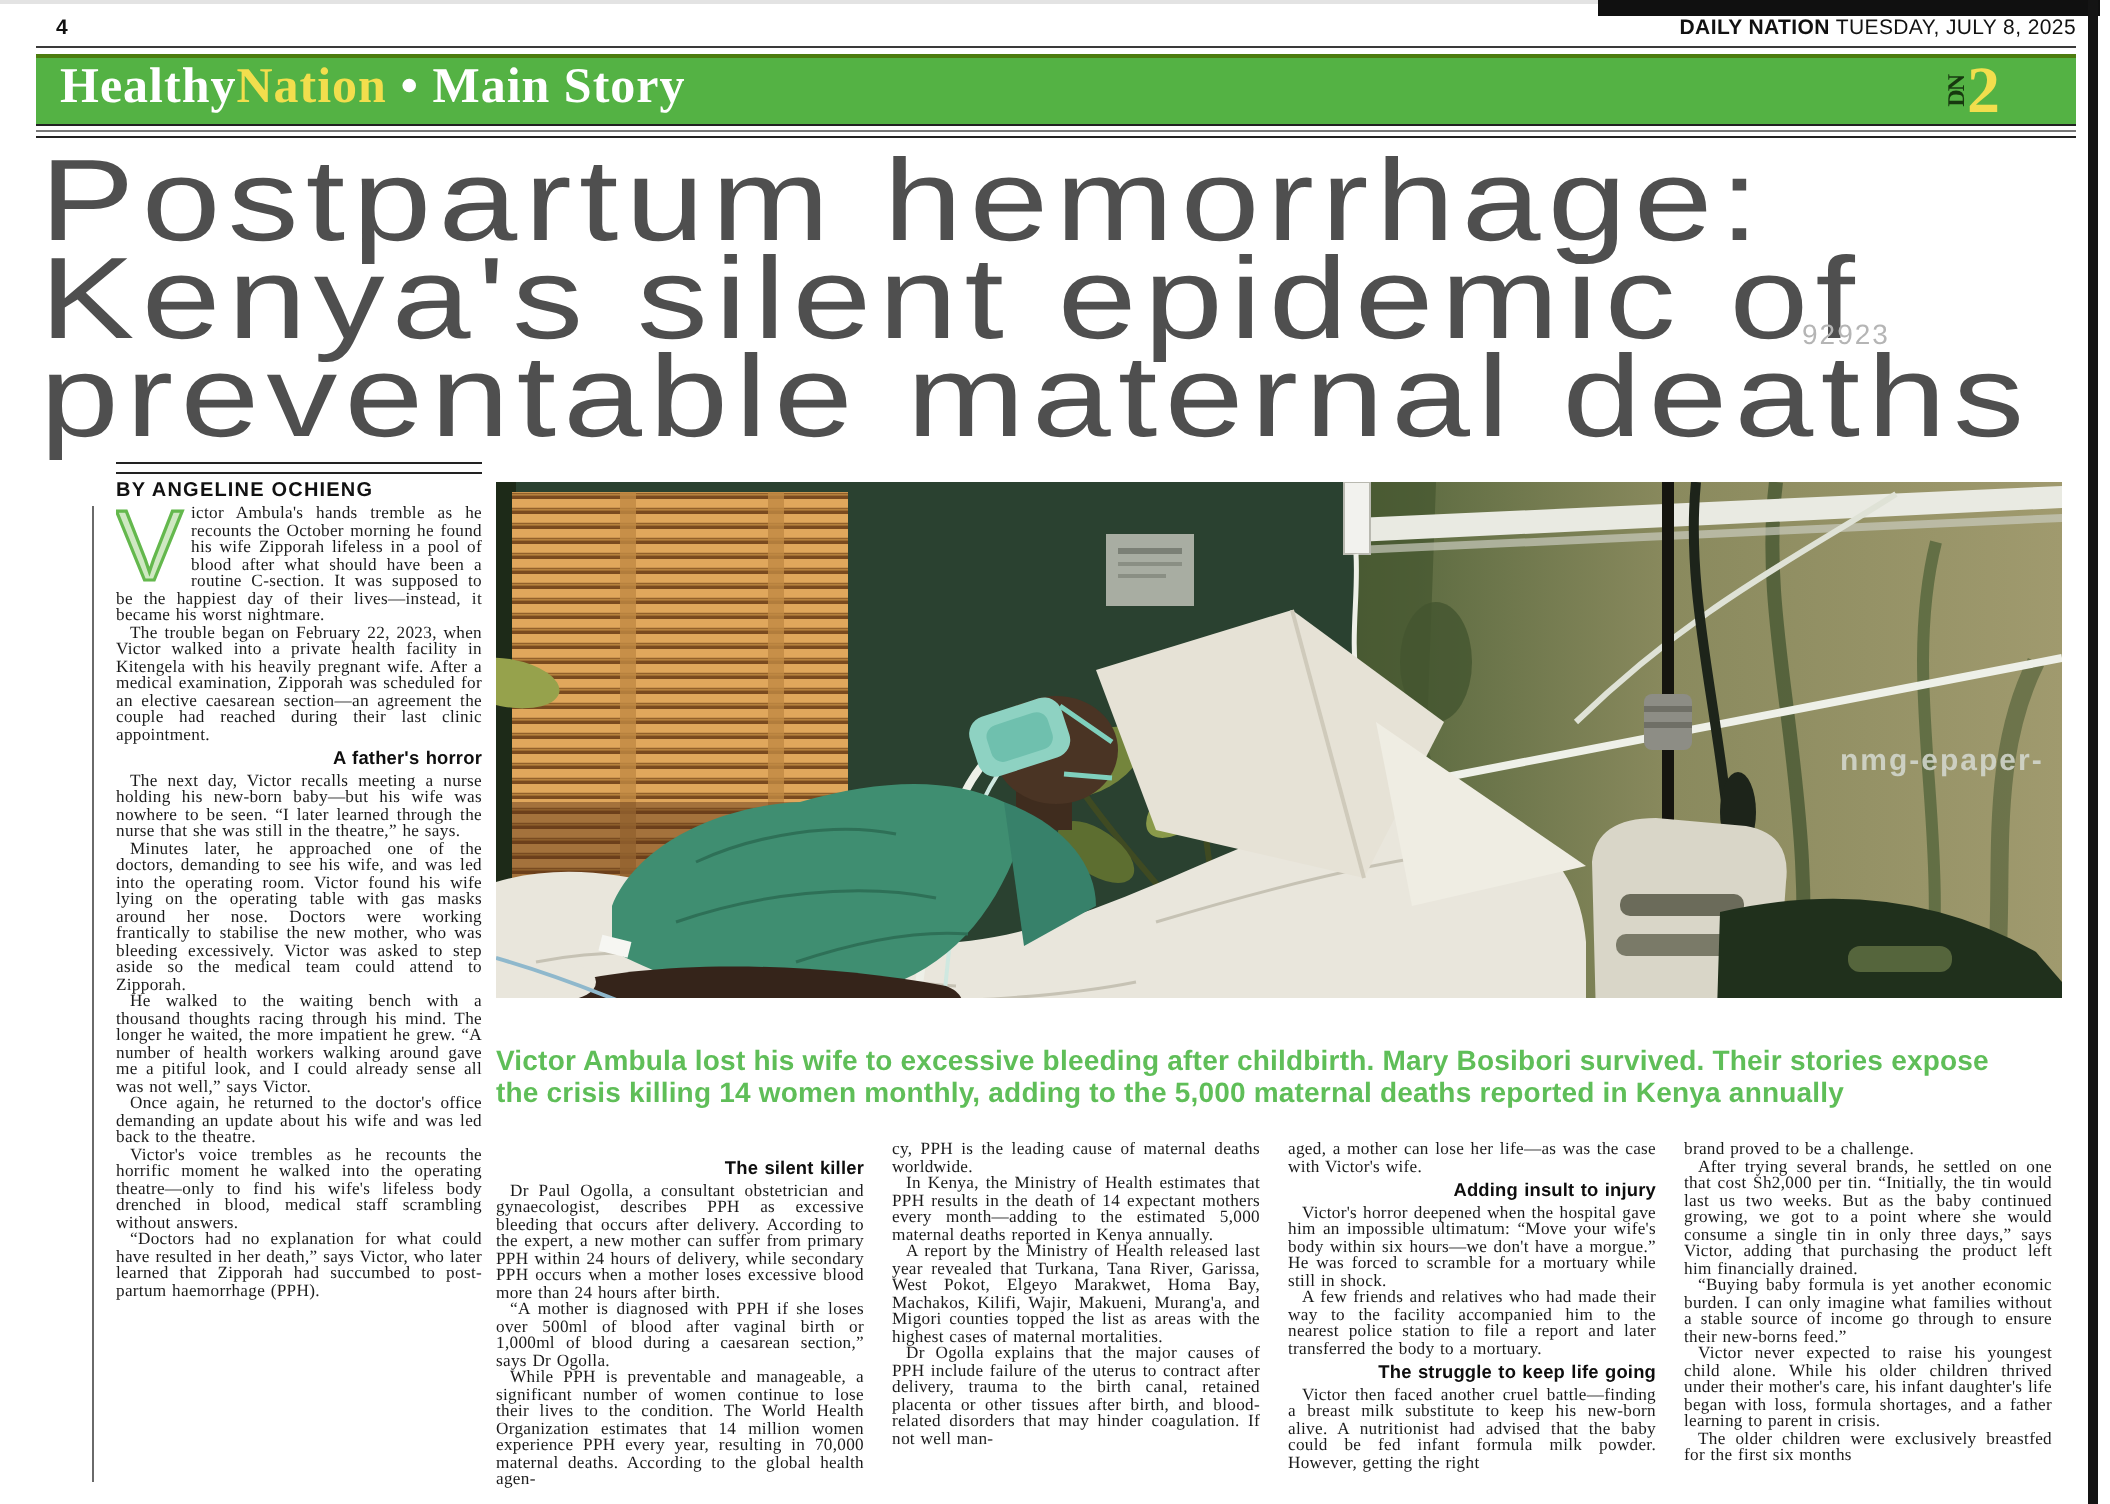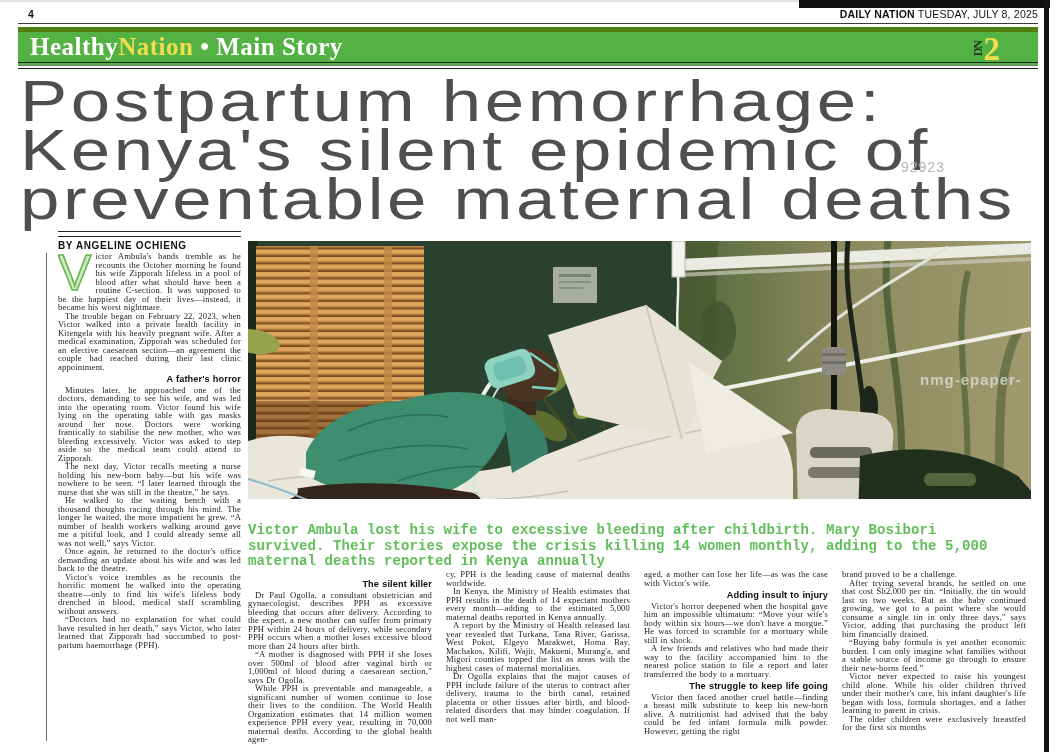--- a/index.html
+++ b/index.html
@@ -13,21 +13,21 @@
   
   .hdr{position:absolute;left:18px;top:7px;width:1020px;height:15px;
        font-family:"Liberation Sans",sans-serif;font-size:10.5px;color:#111;}
   .hdr .pageno{position:absolute;left:10px;top:1px;font-weight:bold;}
   .hdr .mast{position:absolute;right:0;top:1px;letter-spacing:.2px;padding-left:28px;}
   .hdr .mast b{font-weight:bold;}
   .hdr-rule{position:absolute;left:18px;top:23px;width:1020px;height:0;border-top:1px solid #3a3a3a;}
 
   
   .banner{position:absolute;left:18px;top:27px;width:1020px;height:34px;background:#54b244;
-          border-top:5px solid #4d7c0f;}
+          border-top:2px solid #4d7c0f;}
   .banner .brand{position:absolute;left:12px;top:1px;font-family:"Liberation Serif",serif;
           font-weight:bold;font-size:25px;letter-spacing:.5px;color:#fff;}
   .banner .yellow{color:#f2de4d;}
   .dn2{position:absolute;right:38px;top:0;height:34px;display:flex;align-items:center;}
   .dn2 .dn{writing-mode:vertical-rl;transform:rotate(180deg);font-family:"Liberation Serif",serif;
           font-weight:bold;font-size:12px;color:#17380f;letter-spacing:-1px;line-height:1;}
   .dn2 .two{font-family:"Liberation Serif",serif;font-weight:bold;font-size:33px;color:#f2de4d;line-height:1;}
   .banner-rules{position:absolute;left:18px;top:62px;width:1020px;}
   .banner-rules .r1{height:0;border-top:1.5px solid #222;margin-bottom:2px;}
   .banner-rules .r2{height:0;border-top:1px solid #777;margin-bottom:2px;}
@@ -61,21 +61,21 @@
   #col5{left:842px;top:570px;width:184px;height:182px;}
   .dropcap{float:left;font-family:"Liberation Sans",sans-serif;font-size:50px;line-height:40px;
            color:#cfe8c2;-webkit-text-stroke:1.6px #64b84d;margin:1px 4px 0 0;font-weight:300;}
 
   
   .photo{position:absolute;left:248px;top:241px;width:783px;height:258px;overflow:hidden;background:#f97316;}
   .photo svg{display:block;}
 
   
   .caption{position:absolute;left:248px;top:523px;width:766px;
-           font-family:Liberation Mono, monospace;font-weight:bold;
+           font-family:Liberation Sans, sans-serif;font-weight:bold;
            font-size:14px;line-height:15.5px;color:#5fbe58;letter-spacing:.1px;}
 </style>
 </head>
 <body>
 
 <div id="page">
 
   <div class="scan-topedge"></div>
   <div class="scan-topbar"></div>
   <div class="scan-rightline"></div>
@@ -114,22 +114,22 @@
 
   <div class="byline">
     <div class="rules"></div>
     <div class="name">BY ANGELINE OCHIENG</div>
   </div>
 
   <div id="col1" class="acol">
       <p class="has-drop"><span class="dropcap">V</span>ictor Ambula's hands tremble as he recounts the October morning he found his wife Zipporah lifeless in a pool of blood after what should have been a routine C-section. It was supposed to be the happiest day of their lives—instead, it became his worst nightmare.</p>
       <p class="">The trouble began on February 22, 2023, when Victor walked into a private health facility in Kitengela with his heavily pregnant wife. After a medical examination, Zipporah was scheduled for an elective caesarean section—an agreement the couple had reached during their last clinic appointment.</p>
       <h4 class="subhead">A father's horror</h4>
+      <p class="">The next day, Victor recalls meeting a nurse holding his new-born baby—but his wife was nowhere to be seen. “I later learned through the nurse that she was still in the theatre,” he says.</p>
       <p class="">Minutes later, he approached one of the doctors, demanding to see his wife, and was led into the operating room. Victor found his wife lying on the operating table with gas masks around her nose. Doctors were working frantically to stabilise the new mother, who was bleeding excessively. Victor was asked to step aside so the medical team could attend to Zipporah.</p>
-      <p class="">The next day, Victor recalls meeting a nurse holding his new-born baby—but his wife was nowhere to be seen. “I later learned through the nurse that she was still in the theatre,” he says.</p>
       <p class="">He walked to the waiting bench with a thousand thoughts racing through his mind. The longer he waited, the more impatient he grew. “A number of health workers walking around gave me a pitiful look, and I could already sense all was not well,” says Victor.</p>
       <p class="">Once again, he returned to the doctor's office demanding an update about his wife and was led back to the theatre.</p>
       <p class="">Victor's voice trembles as he recounts the horrific moment he walked into the operating theatre—only to find his wife's lifeless body drenched in blood, medical staff scrambling without answers.</p>
       <p class="">“Doctors had no explanation for what could have resulted in her death,” says Victor, who later learned that Zipporah had succumbed to post-partum haemorrhage (PPH).</p>
     </div>
 
   <div class="photo">
     <svg width="783" height="281" viewBox="0 0 783 281" preserveAspectRatio="none">
       <defs>
         <pattern id="blinds" width="10" height="7.5" patternUnits="userSpaceOnUse">

